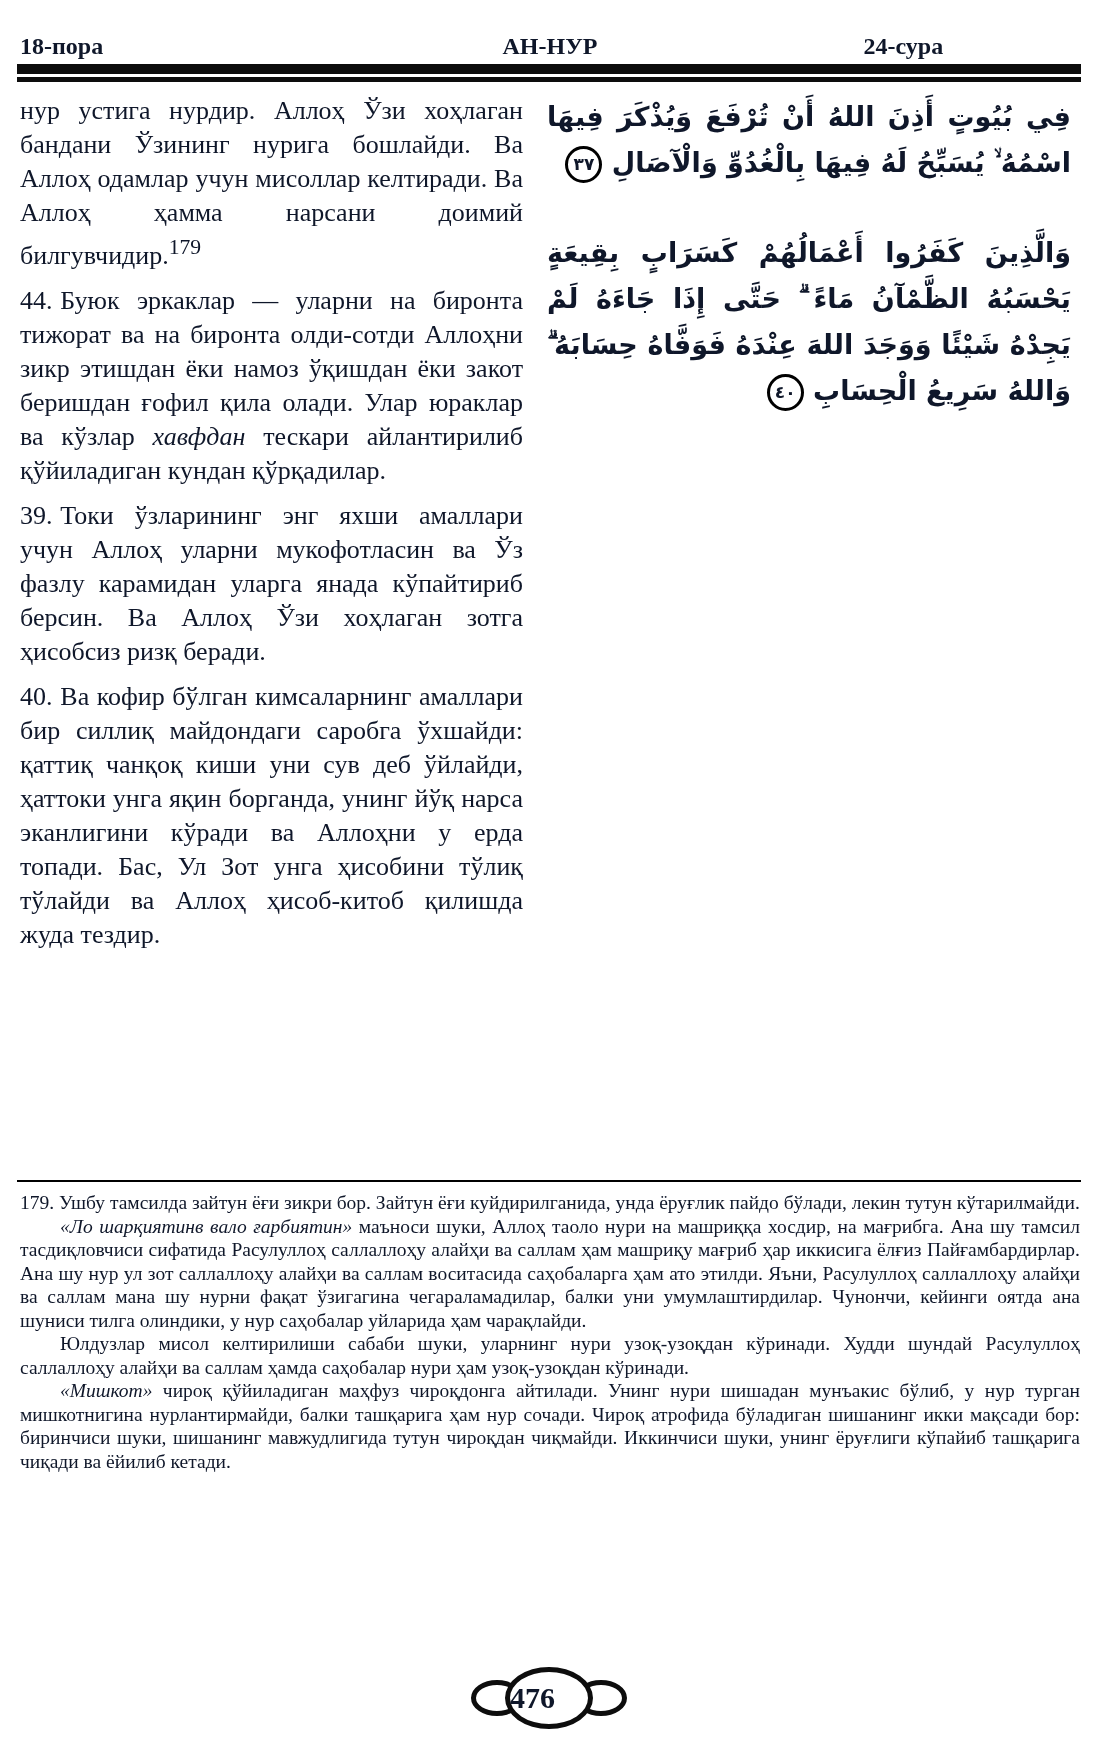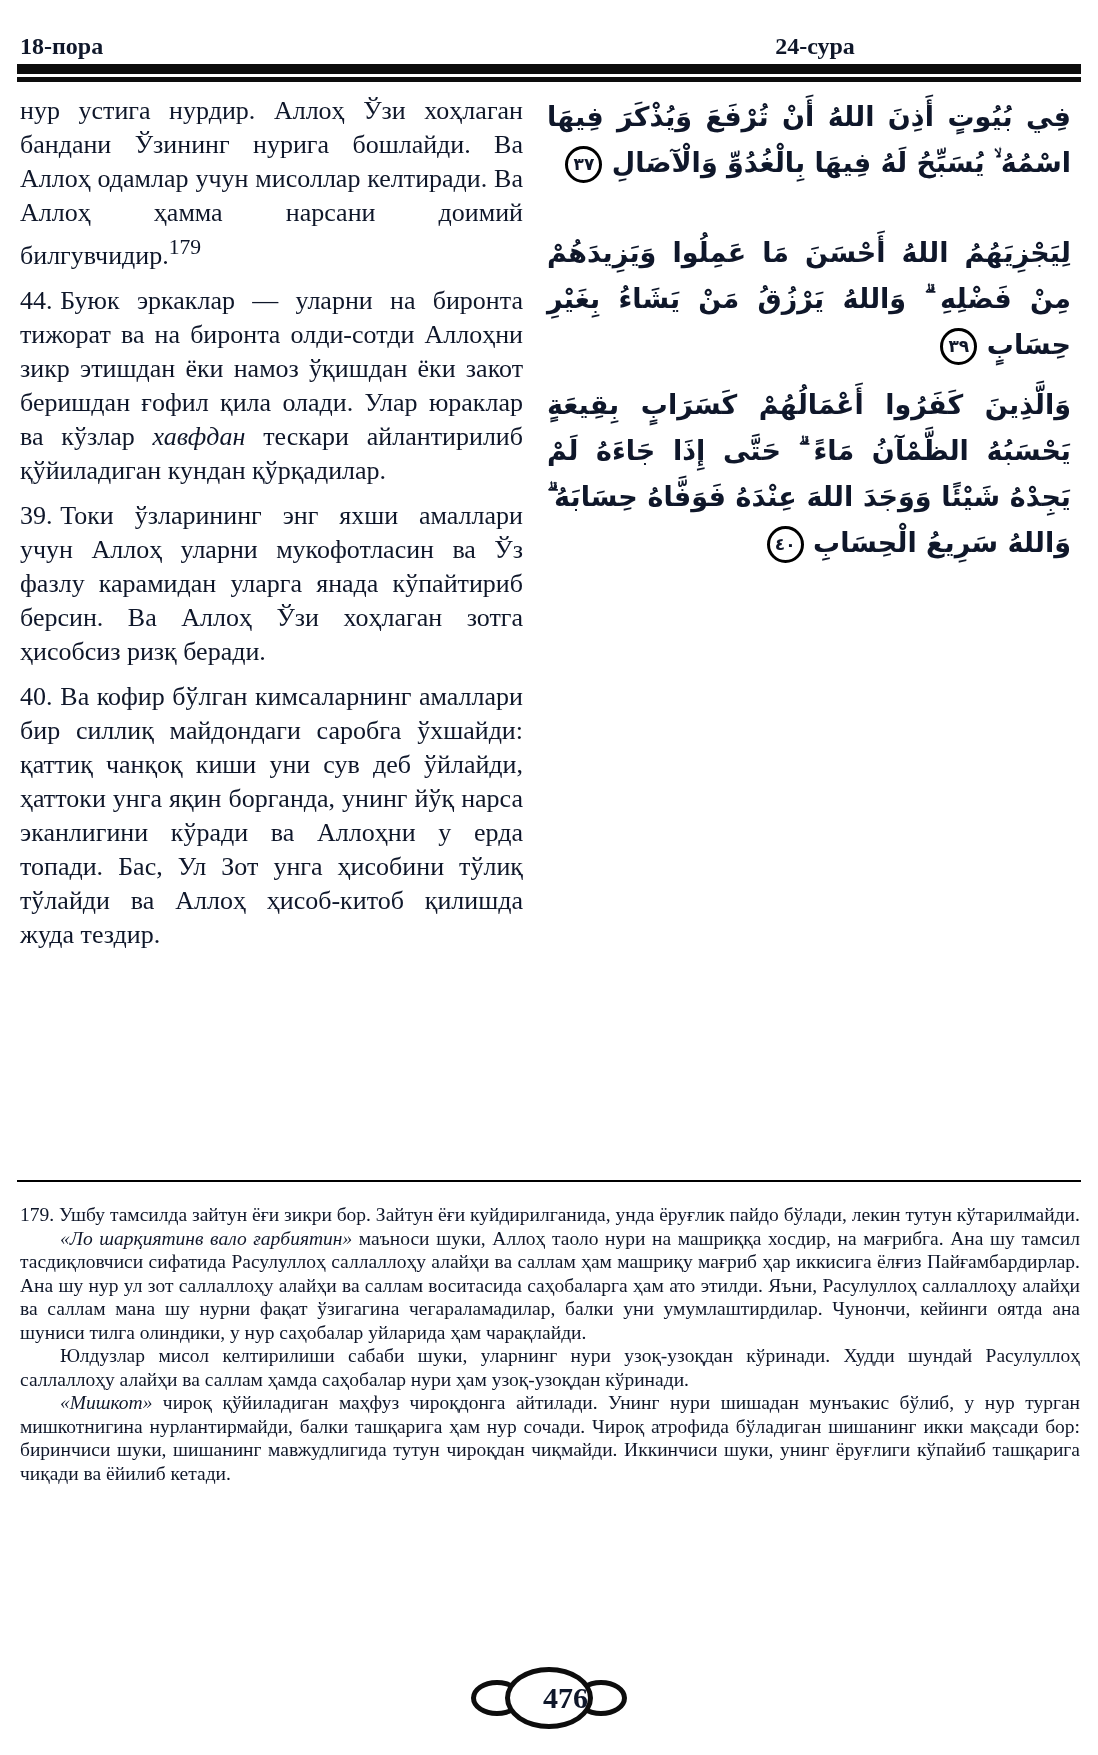--- a/index.html
+++ b/index.html
@@ -74,21 +74,21 @@
     text-align: center;
     vertical-align: middle;
     font-size: 17px;
     line-height: 31px;
     font-weight: bold;
   }
 
   
   .fn-divider { border: none; border-top: 2px solid #000; margin: 6px 17px 0 17px; }
   .footnotes {
-    padding: 21px 18px 0 20px;
+    padding: 9px 18px 0 20px;
     font-size: 19.5px;
     line-height: 23.5px;
     text-align: justify;
   }
   .footnotes p { margin: 0; }
   .fn-indent { text-indent: 40px; }
 
   
   .medallion {
     position: absolute;
@@ -112,32 +112,33 @@
     position: relative;
     z-index: 1;
     width: 88px;
     height: 62px;
     border: 5px solid #0d0d0d;
     border-radius: 50%;
     background: #fff;
     box-sizing: border-box;
     display: flex;
     align-items: center;
-    justify-content: flex-end;
+    justify-content: flex-start;
     font-weight: bold;
     font-size: 30px;
   }
 </style>
 </head>
 <body>
 
 <div class="page">
 
   <div class="header">
     <span class="h-left">18-пора</span>
+    <span class="h-mid">АН-НУР</span>
     <span class="h-right">24-сура</span>
   </div>
   <div class="rule-thick"></div>
   <div class="rule-thin"></div>
 
   <div class="content">
 
     <div class="col-translation">
       <p><span>нур устига нурдир. Аллоҳ Ўзи хоҳлаган бандани Ўзининг нурига бошлайди. Ва Аллоҳ одамлар учун мисоллар келтиради. Ва Аллоҳ ҳамма нарсани доимий билгувчидир.</span><sup>179</sup></p>
 
@@ -148,22 +149,20 @@
 
       <p><span class="v-num">40.</span><span>Ва кофир бўлган кимсаларнинг амаллари бир силлиқ майдондаги саробга ўхшайди: қаттиқ чанқоқ киши уни сув деб ўйлайди, ҳаттоки унга яқин борганда, унинг йўқ нарса эканлигини кўради ва Аллоҳни у ерда топади. Бас, Ул Зот унга ҳисобини тўлиқ тўлайди ва Аллоҳ ҳисоб-китоб қилишда жуда тездир.</span><i></i><span></span></p>
     </div>
 
     <div class="col-arabic">
 
       <p class="ab2"><span>فِي بُيُوتٍ أَذِنَ اللهُ أَنْ تُرْفَعَ وَيُذْكَرَ فِيهَا اسْمُهُ ۙ يُسَبِّحُ لَهُ فِيهَا بِالْغُدُوِّ وَالْآصَالِ</span>
         <span class="aya-num">٣٧</span></p>
 
 
-      <p class="ab4"><span>لِيَجْزِيَهُمُ اللهُ أَحْسَنَ مَا عَمِلُوا وَيَزِيدَهُمْ مِنْ فَضْلِهِ ۗ وَاللهُ يَرْزُقُ مَنْ يَشَاءُ بِغَيْرِ حِسَابٍ</span>
-        <span class="aya-num">٣٩</span></p>
 
       <p class="ab5"><span>وَالَّذِينَ كَفَرُوا أَعْمَالُهُمْ كَسَرَابٍ بِقِيعَةٍ يَحْسَبُهُ الظَّمْآنُ مَاءً ۗ حَتَّى إِذَا جَاءَهُ لَمْ يَجِدْهُ شَيْئًا وَوَجَدَ اللهَ عِنْدَهُ فَوَفَّاهُ حِسَابَهُ ۗ وَاللهُ سَرِيعُ الْحِسَابِ</span>
         <span class="aya-num">٤٠</span></p>
     </div>
   </div>
 
   <hr class="fn-divider">
   <div class="footnotes">
     <p><span>179. Ушбу тамсилда зайтун ёғи зикри бор. Зайтун ёғи куйдирилганида, унда ёруғлик пайдо бўлади, лекин тутун кўтарилмайди.</span><i></i><span></span></p>
 

